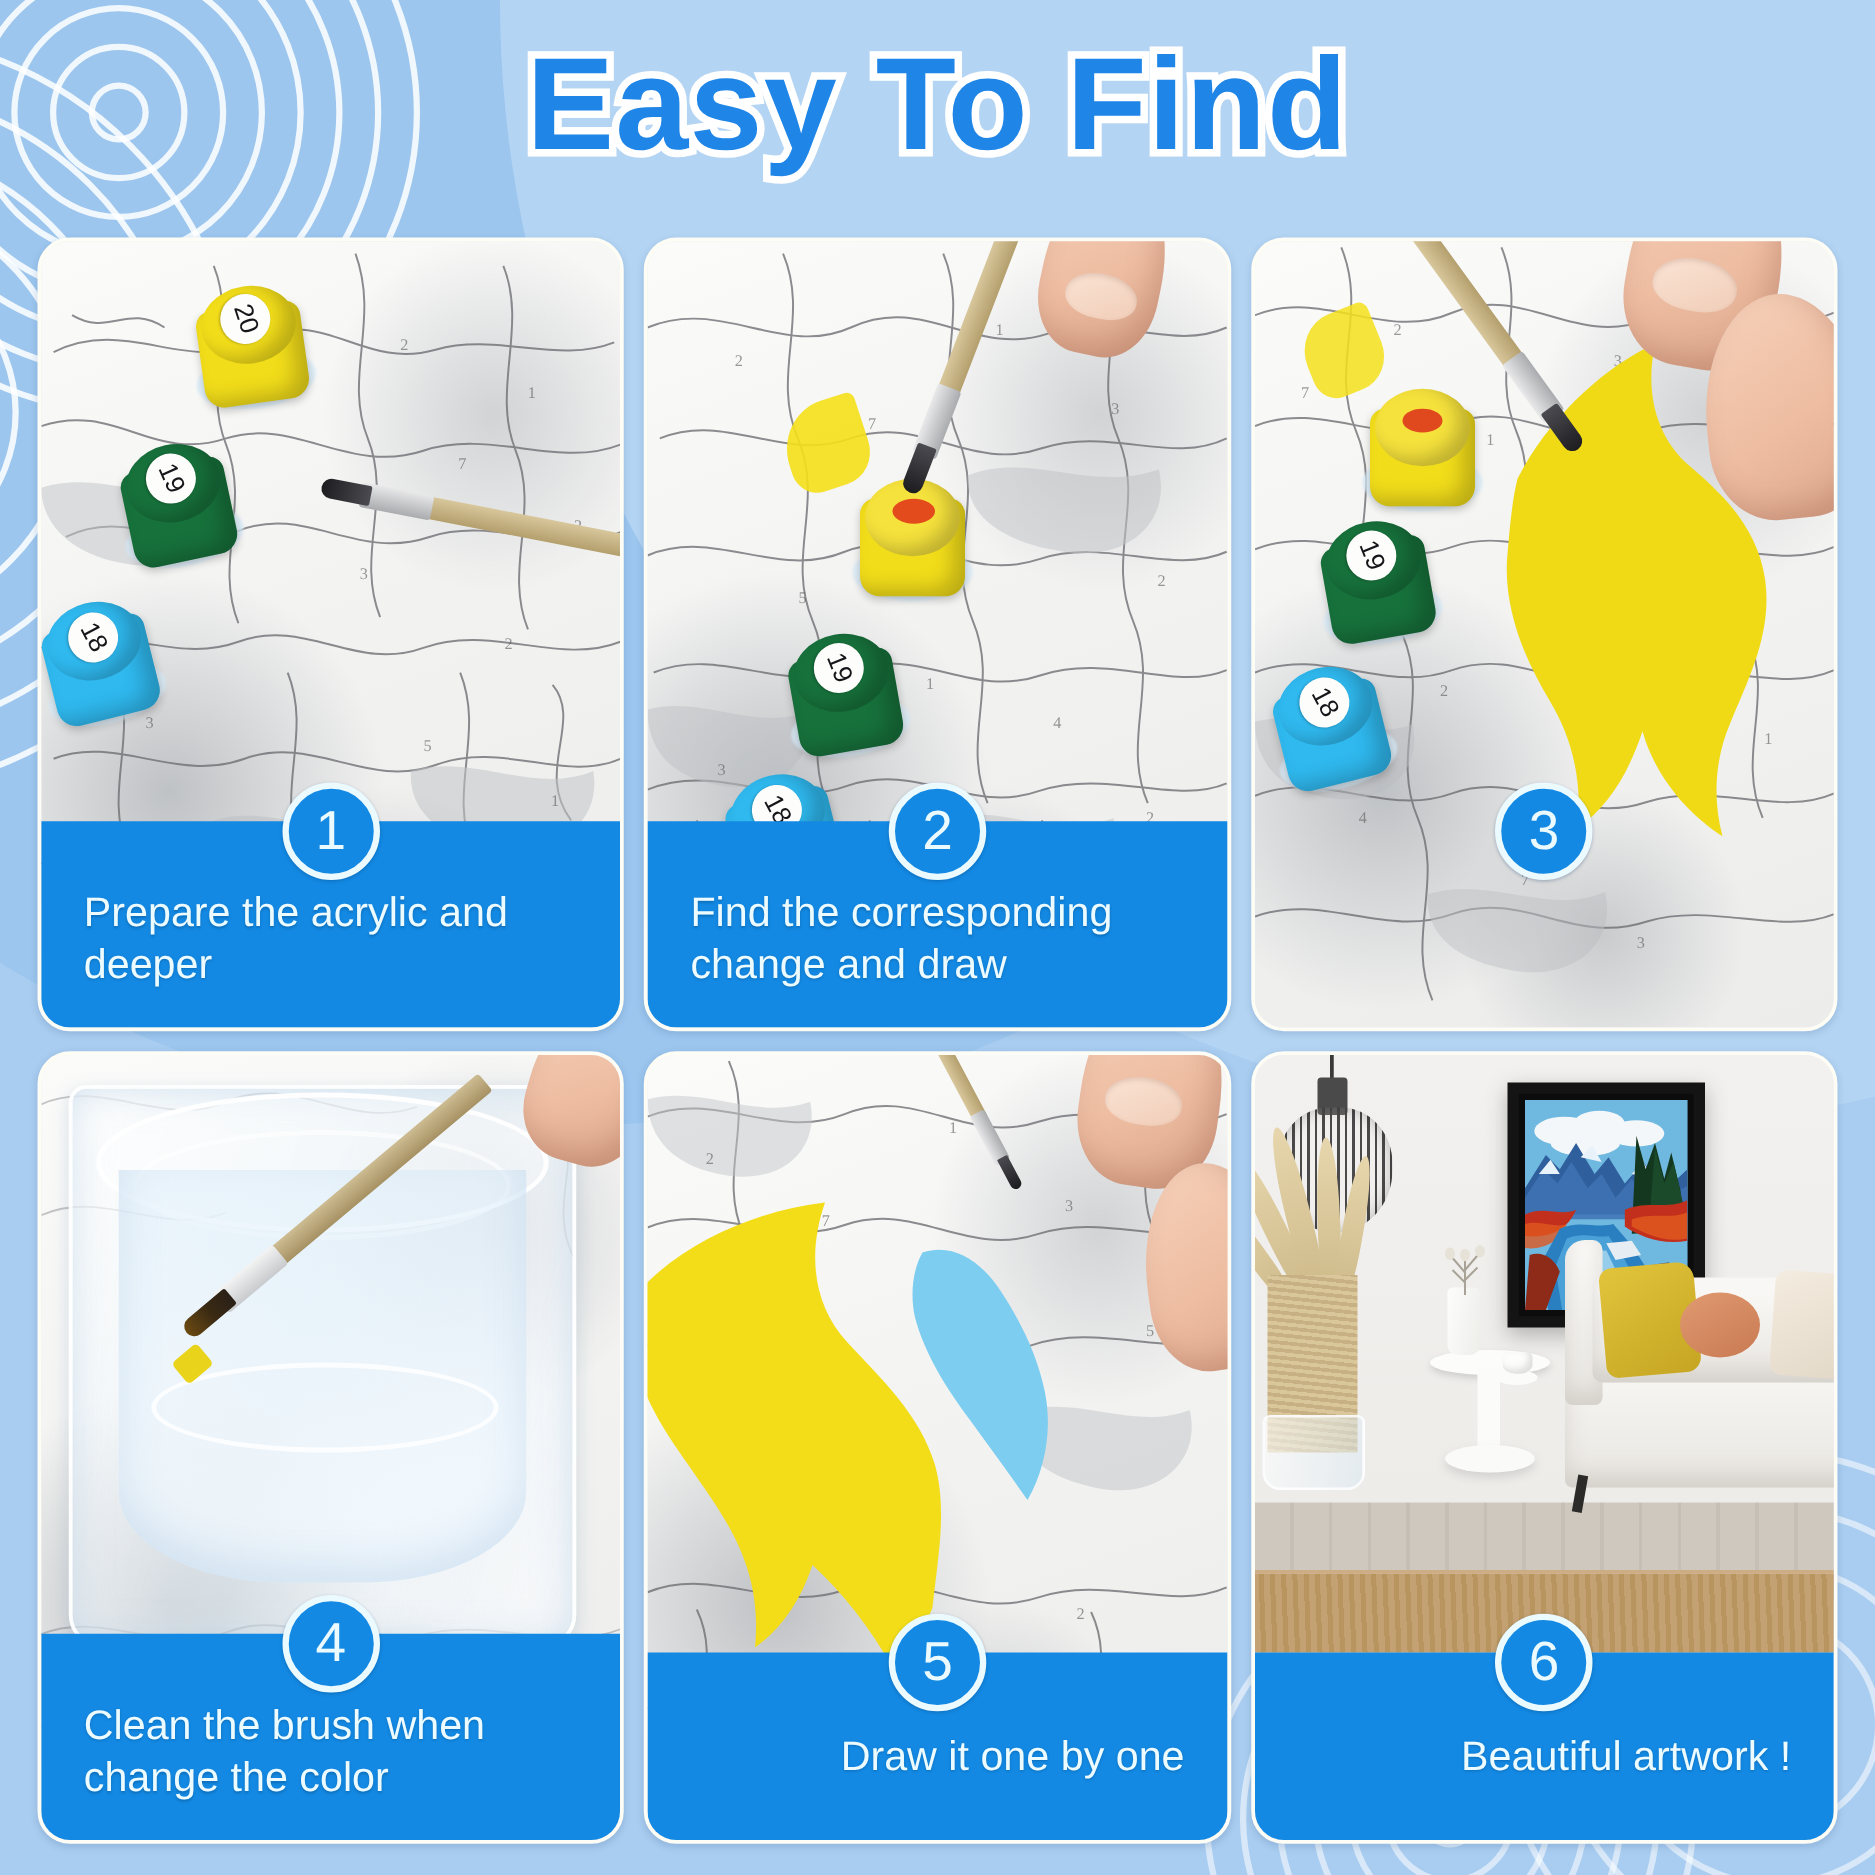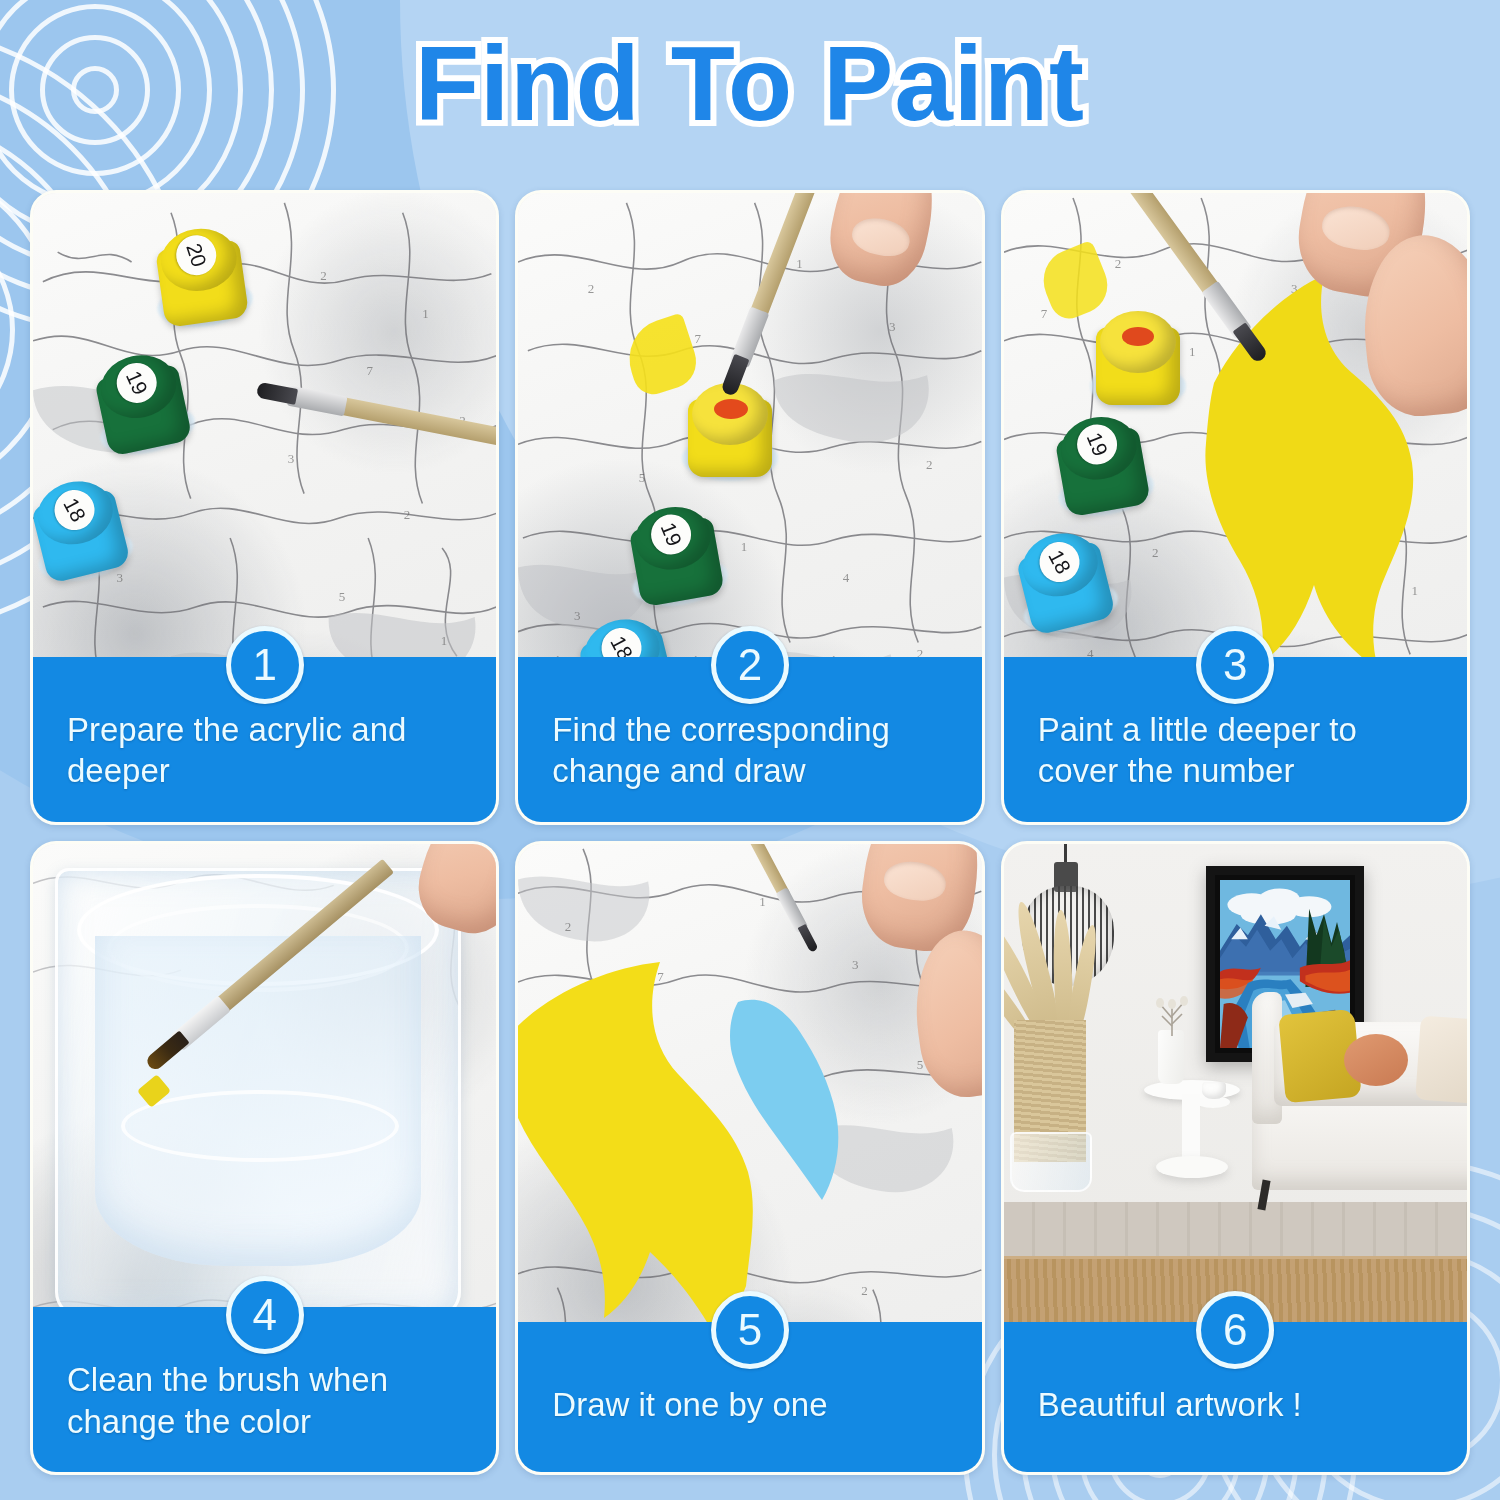--- a/index.html
+++ b/index.html
@@ -77,21 +77,21 @@
     background:#1389e3;
     color:#ecfbff;
     padding:52px 34px 20px 34px;
     font-size:33px;
     line-height:1.27;
     text-shadow:0 1px 2px rgba(0,60,110,.35);
     z-index:6;
   }
   .caption.two-line { height:165px; }
   .caption.one-line { height:150px; padding-top:62px; }
-  .caption.centered { text-align:left; }
+  .caption.centered { text-align:right; }
 
   .badge {
     position:absolute;
     width:78px; height:78px;
     border-radius:50%;
     background:#1389e3;
     border:5px solid #ebfaff;
     color:#ebfaff;
     font-size:44px;
     display:flex; align-items:center; justify-content:center;
@@ -285,21 +285,21 @@
   <div class="rings dim rings-br-b">
     <i style="width:80px;height:80px"></i>
       <i style="width:170px;height:170px"></i>
     <i style="width:260px;height:260px"></i>
       <i style="width:350px;height:350px"></i>
     <i style="width:440px;height:440px"></i>
   </div>
 </div>
 
 <div class="title-wrap">
-  <span class="title">Find To Paint</span>
+  <span class="title">Easy To Find</span>
 </div>
 
 <div class="grid">
 
   <div class="card">
     <div class="photo">
       <div class="canvas-bg"></div>
       <svg class="pbn-lines" viewBox="0 0 470 620" preserveAspectRatio="none">
         <g fill="none" stroke="#6d6d72" stroke-width="1.6">
           <path d="M10,90 C70,60 120,110 175,80 C230,52 260,105 320,88 C370,74 420,100 465,82"></path>
@@ -509,21 +509,20 @@
         <div class="handle"></div>
           <div class="ferrule"></div>
           <div class="tip"></div>
       </div>
       <div class="finger" style="left:300px; top:-74px; width:122px; height:176px; transform:rotate(10deg)"></div>
       <div class="nail" style="left:318px; top:14px; width:68px; height:42px; transform:rotate(10deg)"></div>
       <div class="finger" style="left:360px; top:42px; width:130px; height:180px; transform:rotate(-6deg)"></div>
     </div>
 
     <div class="badge two-line">3</div>
-    <div class="caption two-line">Paint a little deeper to cover the number</div>
   </div>
 
   <div class="card">
     <div class="photo">
       <div class="canvas-bg"></div>
       <svg class="pbn-lines" viewBox="0 0 470 620" preserveAspectRatio="none" style="opacity:.4">
         <g fill="none" stroke="#73737a" stroke-width="1.5">
           <path d="M0,40 C50,18 100,60 150,38 C205,14 250,62 305,42"></path>
           <path d="M0,130 C50,108 100,148 150,128"></path>
           <path d="M0,470 C50,450 100,488 152,468 C205,448 250,492 305,472 C360,454 420,486 470,466"></path>

